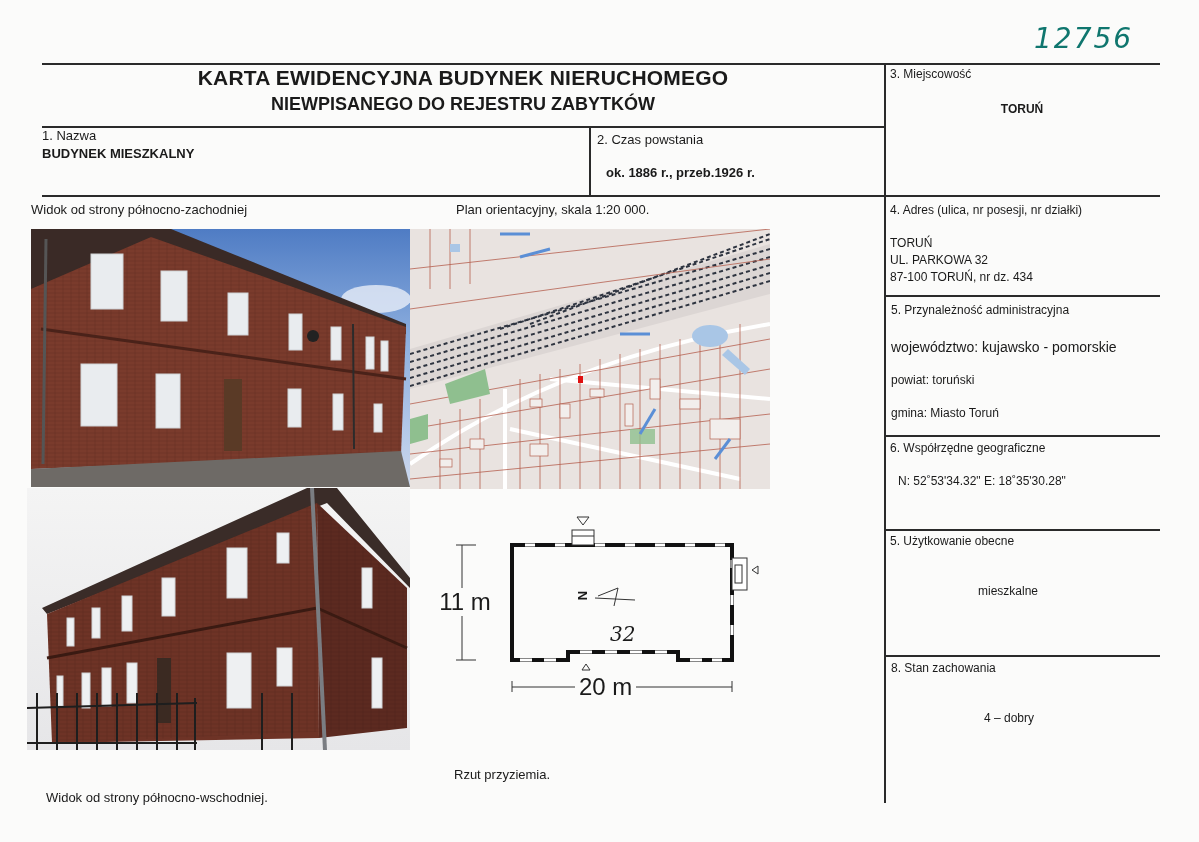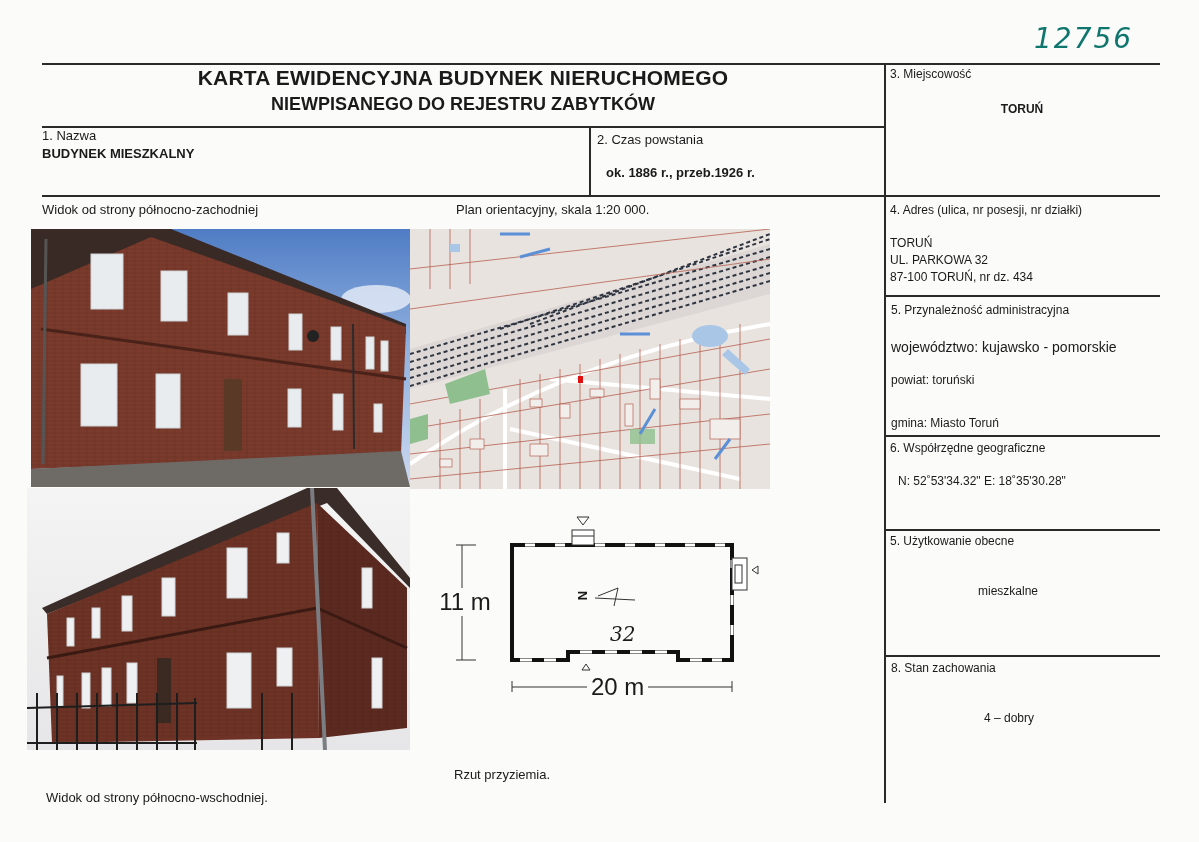--- a/index.html
+++ b/index.html
@@ -49,32 +49,32 @@
 <div class="abs rcol-text bold" style="left:884px; width:276px; text-align:center; top:102px;">TORUŃ</div>
 
 <div class="abs rcol-text" style="left:890px; top:203px;">4. Adres (ulica, nr posesji, nr działki)</div>
 <div class="abs rcol-text" style="left:890px; top:236px;">TORUŃ</div>
 <div class="abs rcol-text" style="left:890px; top:253px;">UL. PARKOWA 32</div>
 <div class="abs rcol-text" style="left:890px; top:270px;">87-100 TORUŃ, nr dz. 434</div>
 
 <div class="abs rcol-text" style="left:891px; top:303px;">5. Przynależność administracyjna</div>
 <div class="abs rcol-text" style="left:891px; top:339px; font-size:14px;">województwo: kujawsko - pomorskie</div>
 <div class="abs rcol-text" style="left:891px; top:373px;">powiat: toruński</div>
-<div class="abs rcol-text" style="left:891px; top:416px;">gmina: Miasto Toruń</div>
+<div class="abs rcol-text" style="left:891px; top:406px;">gmina: Miasto Toruń</div>
 
 <div class="abs rcol-text" style="left:890px; top:441px;">6. Współrzędne geograficzne</div>
 <div class="abs rcol-text" style="left:898px; top:474px;">N: 52˚53'34.32"  E: 18˚35'30.28"</div>
 
 <div class="abs rcol-text" style="left:890px; top:534px;">5. Użytkowanie obecne</div>
 <div class="abs rcol-text" style="left:978px; top:584px;">mieszkalne</div>
 
 <div class="abs rcol-text" style="left:891px; top:661px;">8. Stan zachowania</div>
 <div class="abs rcol-text" style="left:984px; top:711px;">4 –  dobry</div>
 
-<div class="abs caption" style="left:42px; top:202px;">Widok od strony północno-zachodniej</div>
+<div class="abs caption" style="left:31px; top:202px;">Widok od strony północno-zachodniej</div>
 <div class="abs caption" style="left:456px; top:202px;">Plan orientacyjny, skala 1:20 000.</div>
 <div class="abs caption" style="left:46px; top:767px;margin-top:23px;">Widok od strony północno-wschodniej.</div>
 <div class="abs caption" style="left:454px; top:767px;">Rzut przyziemia.</div>
 
 <div class="photo" style="left:31px; top:229px; width:379px; height:258px; background:linear-gradient(180deg,#4f7cc4 0%,#8fb0df 45%,#cdd9ee 100%);">
   <svg width="379" height="258" viewBox="0 0 379 258">
 
     <ellipse cx="345" cy="70" rx="35" ry="14" fill="#e8eef8" opacity="0.8"></ellipse>
 
     <polygon points="0,0 140,0 375,95 375,105 0,90" fill="#3a2a26"></polygon>
@@ -296,16 +296,16 @@
       <line x1="92" y1="187" x2="312" y2="187"></line>
       <line x1="92" y1="181" x2="92" y2="192"></line>
       <line x1="312" y1="181" x2="312" y2="192"></line>
     </g>
 
     <line x1="175" y1="98" x2="215" y2="100" stroke="#333" stroke-width="1"></line>
     <line x1="178" y1="96" x2="198" y2="88" stroke="#333" stroke-width="1"></line>
     <line x1="198" y1="88" x2="194" y2="106" stroke="#333" stroke-width="1"></line>
   </svg>
   <div class="abs" style="left:10px; top:88px; width:70px; font-size:24px; background:#fbfbfa; text-align:center;">11 m</div>
-  <div class="abs" style="left:167px; top:173px; font-size:24px; background:#fbfbfa; padding:0 4px;">20 m</div>
+  <div class="abs" style="left:155px; top:173px; font-size:24px; background:#fbfbfa; padding:0 4px;">20 m</div>
   <div class="abs" style="left:190px; top:122px; font-size:20px; font-style:italic; font-family:'DejaVu Serif', serif;">32</div>
   <div class="abs" style="left:158px; top:88px; font-size:13px; font-weight:bold; transform:rotate(-90deg);">N</div>
 </div>
 
 </body></html>

